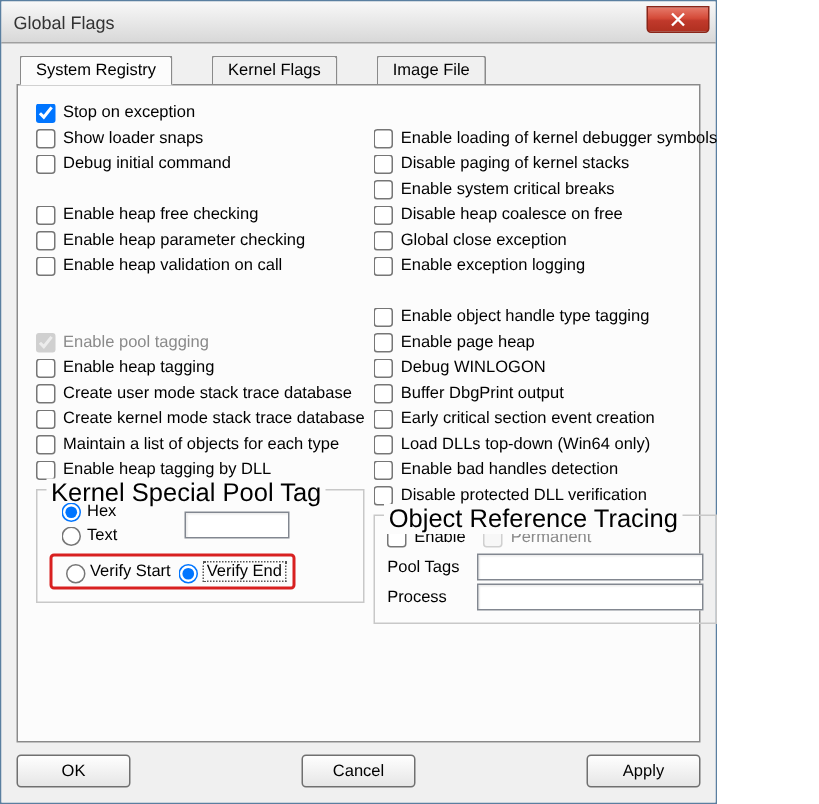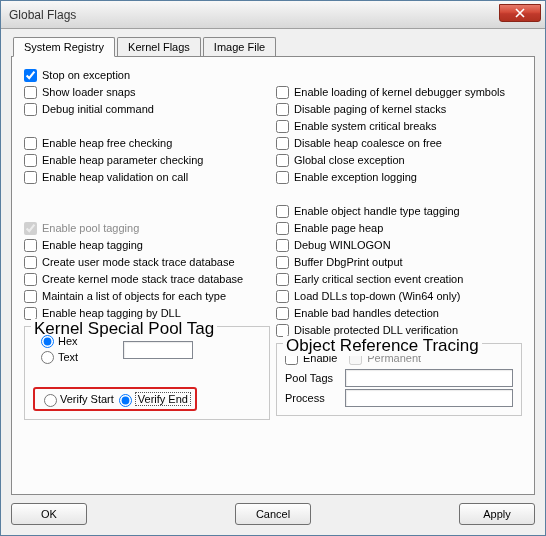--- a/index.html
+++ b/index.html
@@ -7,21 +7,21 @@
     margin: 0;
     padding: 0;
     font-family: Tahoma, "Segoe UI", sans-serif;
     font-size: 11px;
     background: #fff;
     width: 546px;
     height: 536px;
     overflow: hidden;
   }
   .window {
-    width: 546px;
+    width: 478px;
     height: 536px;
     border: 1px solid #5a7fa0;
     background: #f0f0f0;
     display: flex;
     flex-direction: column;
   }
   .titlebar {
     height: 28px;
     background: linear-gradient(to bottom, #f8f8f8 0%, #e8e8e8 50%, #d8d8d8 100%);
     border-bottom: 1px solid #a0a0a0;
@@ -56,20 +56,21 @@
     padding: 8px 10px 10px 10px;
     background: #f0f0f0;
     display: flex;
     flex-direction: column;
   }
   .tabs-strip {
     display: flex;
     position: relative;
     z-index: 2;
     margin-left: 2px;
+    gap: 24px;
   }
   .tab {
     padding: 3px 10px 3px 10px;
     border: 1px solid #8a8a8a;
     border-bottom: none;
     background: #f0f0f0;
     margin-right: 2px;
     border-radius: 2px 2px 0 0;
     font-size: 11px;
     cursor: pointer;
@@ -139,21 +140,21 @@
     font-size: 11px;
     padding: 0 2px;
     box-shadow: inset 1px 1px 1px rgba(0,0,0,0.08);
   }
   .highlight-box {
     border: 2px solid #d82020;
     border-radius: 3px;
     padding: 2px 4px;
     display: inline-flex;
     align-items: center;
-    margin-top: 20px;
+    margin-top: 2px;
   }
   .highlight-box .radio-inner {
     display: inline-flex;
     align-items: center;
   }
   .dotfocus {
     border: 1px dotted #555;
     padding: 0 2px;
   }
   .ort-row {

